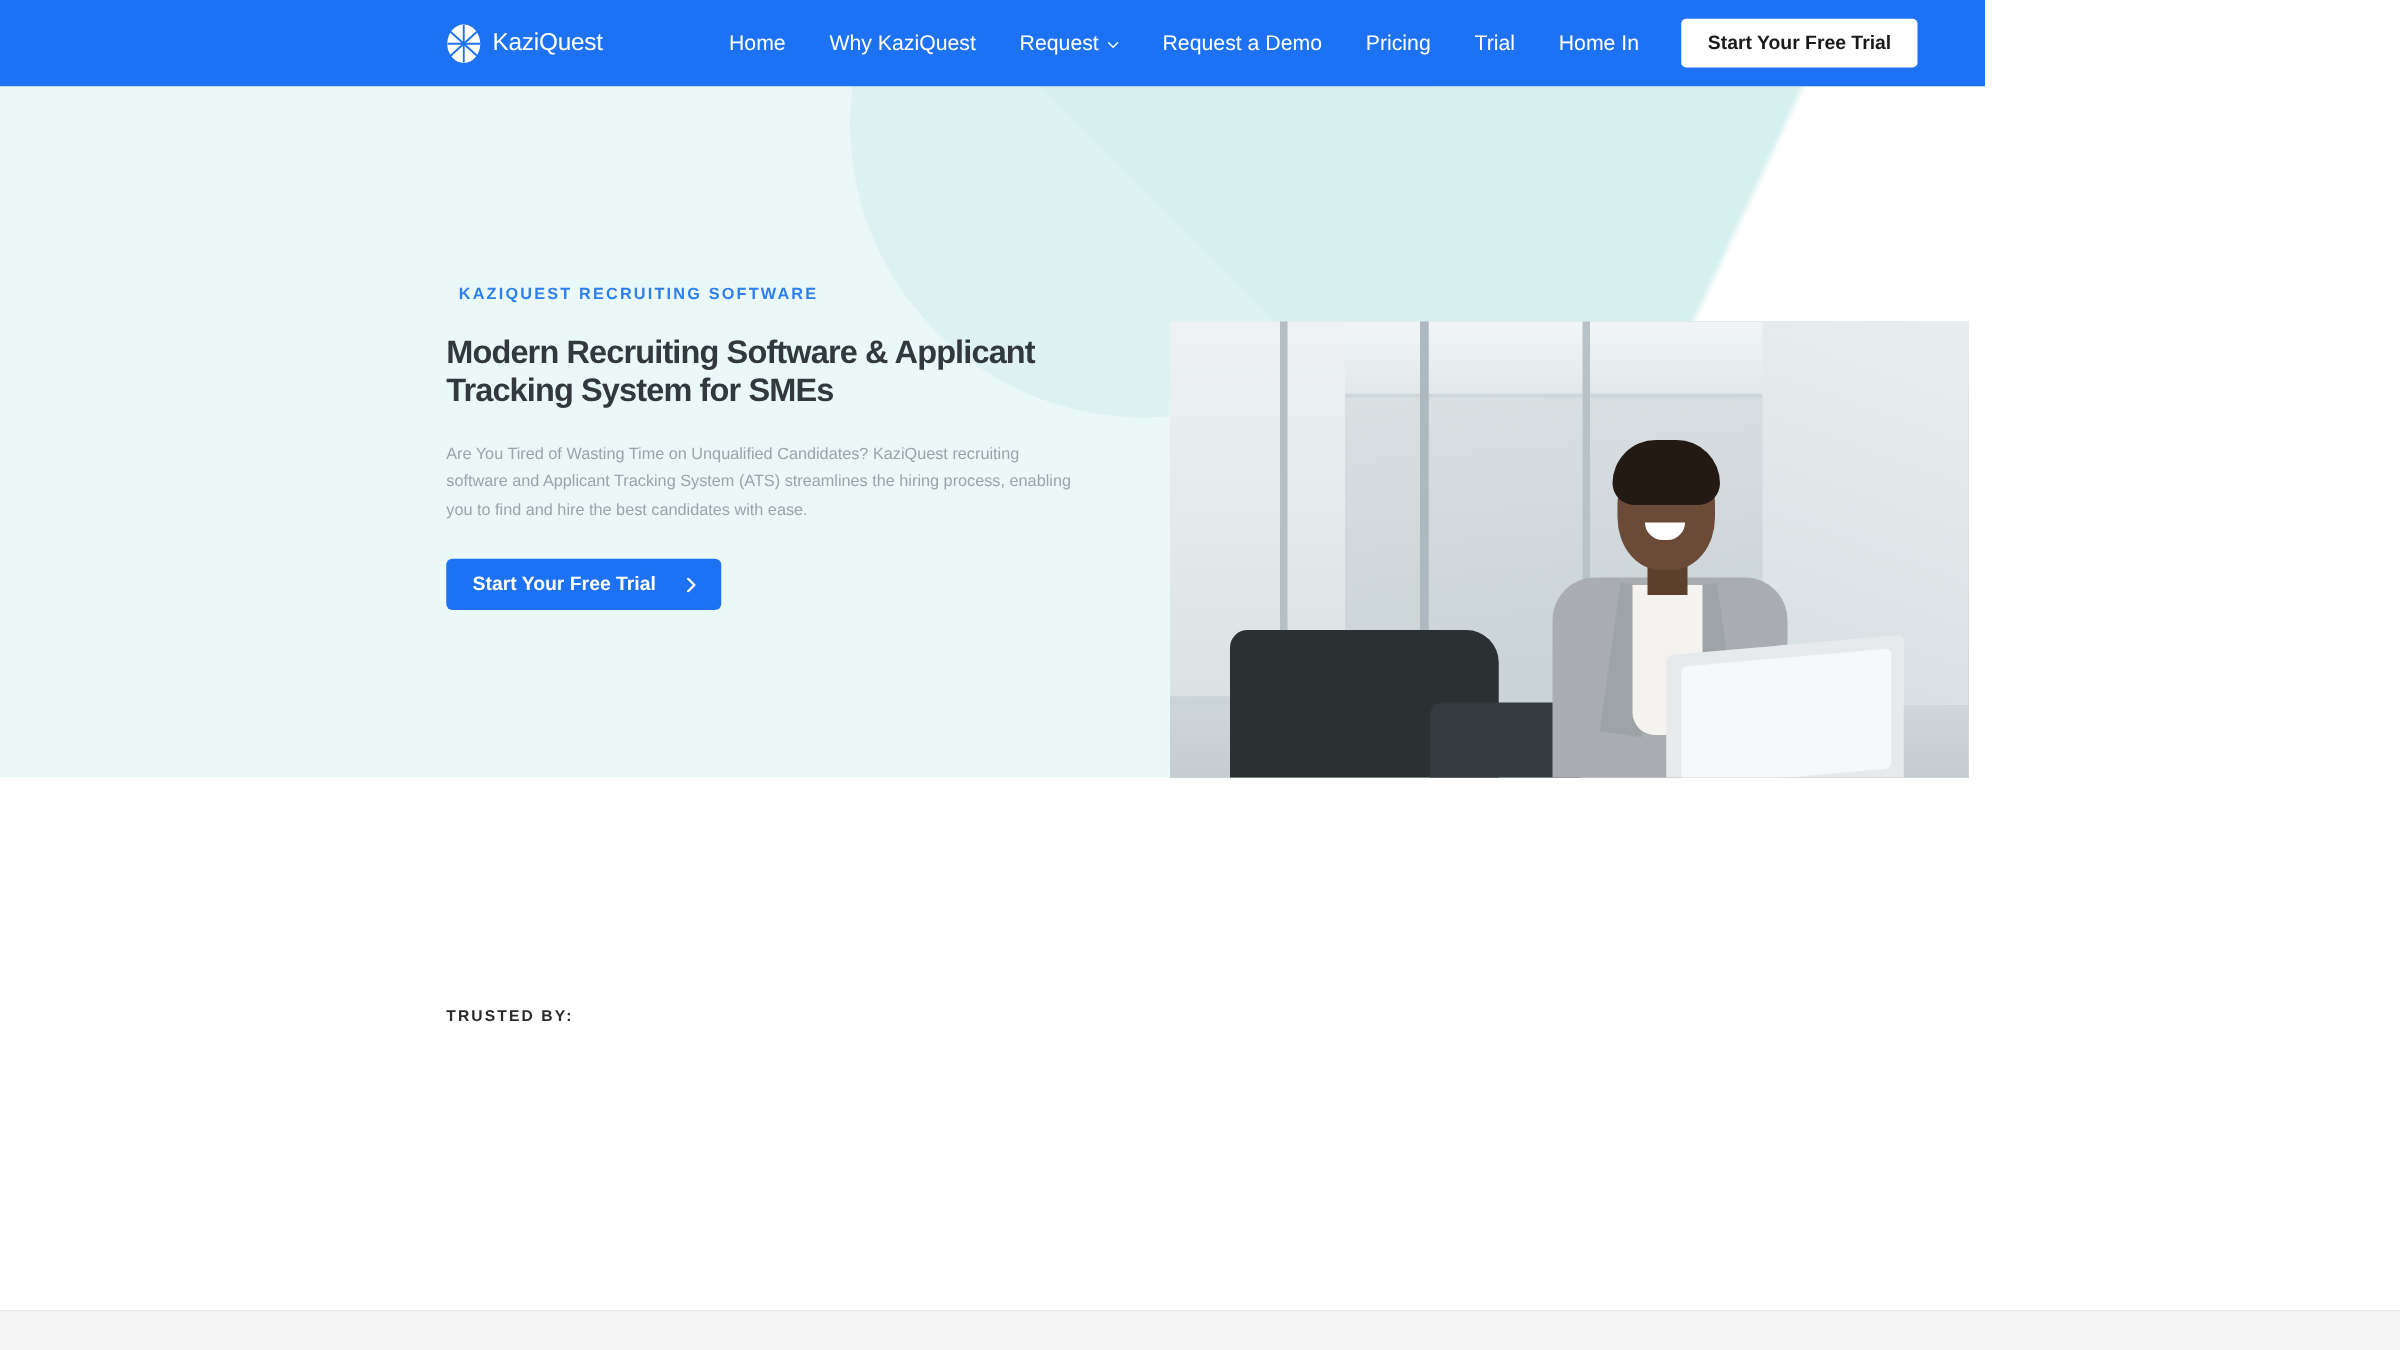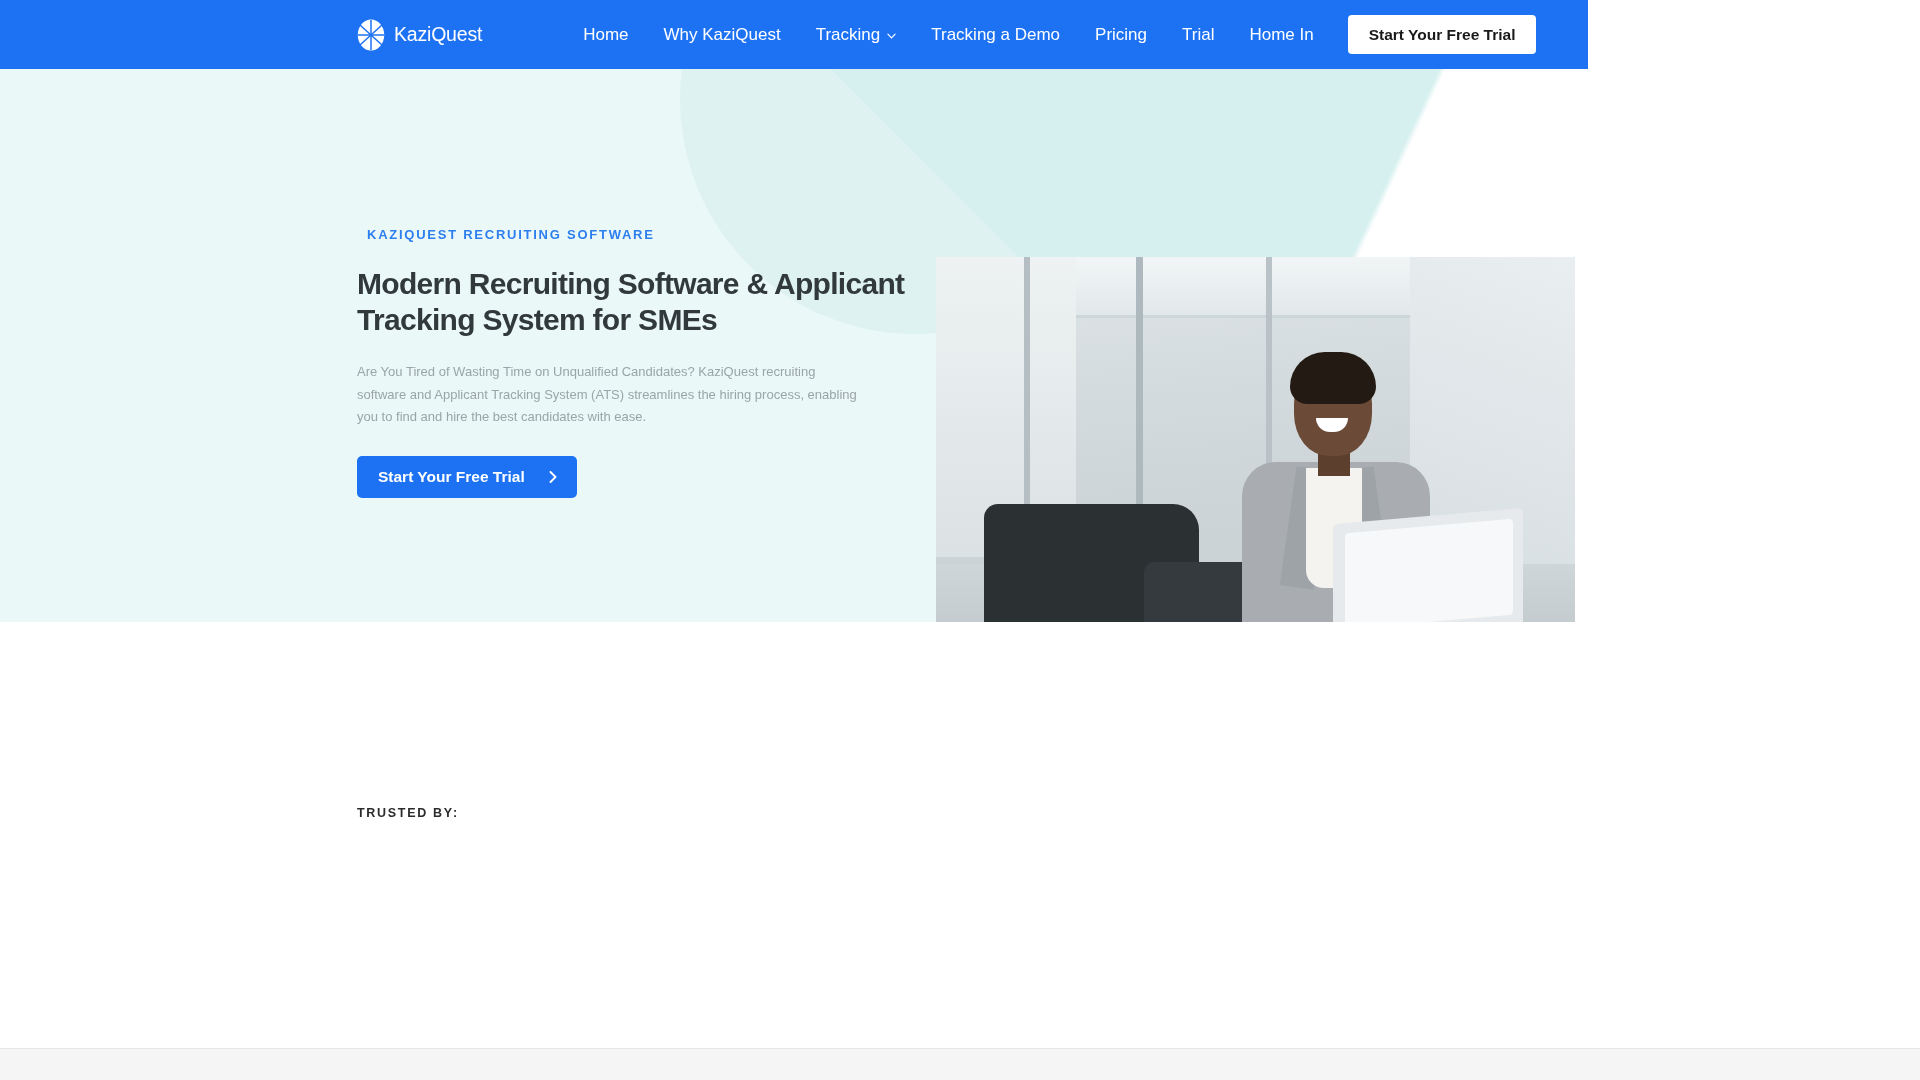--- a/index.html
+++ b/index.html
@@ -137,21 +137,21 @@
     color: #2d7ff0;
     font-size: 13px;
     font-weight: 700;
     letter-spacing: 1.75px;
     text-transform: uppercase;
     margin-bottom: 24px;
     margin-left: 10px;
   }
   .hero-title {
     color: #32393c;
-    font-size: 30px;
+    font-size: 26px;
     line-height: 1.19;
     font-weight: 700;
     letter-spacing: -0.7px;
     margin-bottom: 24px;
     max-width: 550px;
   }
   .hero-sub {
     color: #9aa5a9;
     font-size: 13px;
     line-height: 1.72;
@@ -267,27 +267,27 @@
       </a>
 
       <nav class="nav">
         <a class="nav-item" href="#">
           <span>Home</span>
         </a>
         <a class="nav-item" href="#">
           <span>Why KaziQuest</span>
         </a>
         <a class="nav-item" href="#">
-          <span>Tracking</span>
+          <span>Request</span>
           <svg class="chev-down" viewBox="0 0 10 6">
             <path d="M1 1 L5 5 L9 1" fill="none" stroke="#ffffff" stroke-width="1.3" stroke-linecap="round"></path>
           </svg>
         </a>
         <a class="nav-item" href="#">
-          <span>Tracking a Demo</span>
+          <span>Request a Demo</span>
         </a>
         <a class="nav-item" href="#">
           <span>Pricing</span>
         </a>
         <a class="nav-item" href="#">
           <span>Trial</span>
         </a>
         <a class="nav-item" href="#">
           <span>Home In</span>
         </a>

